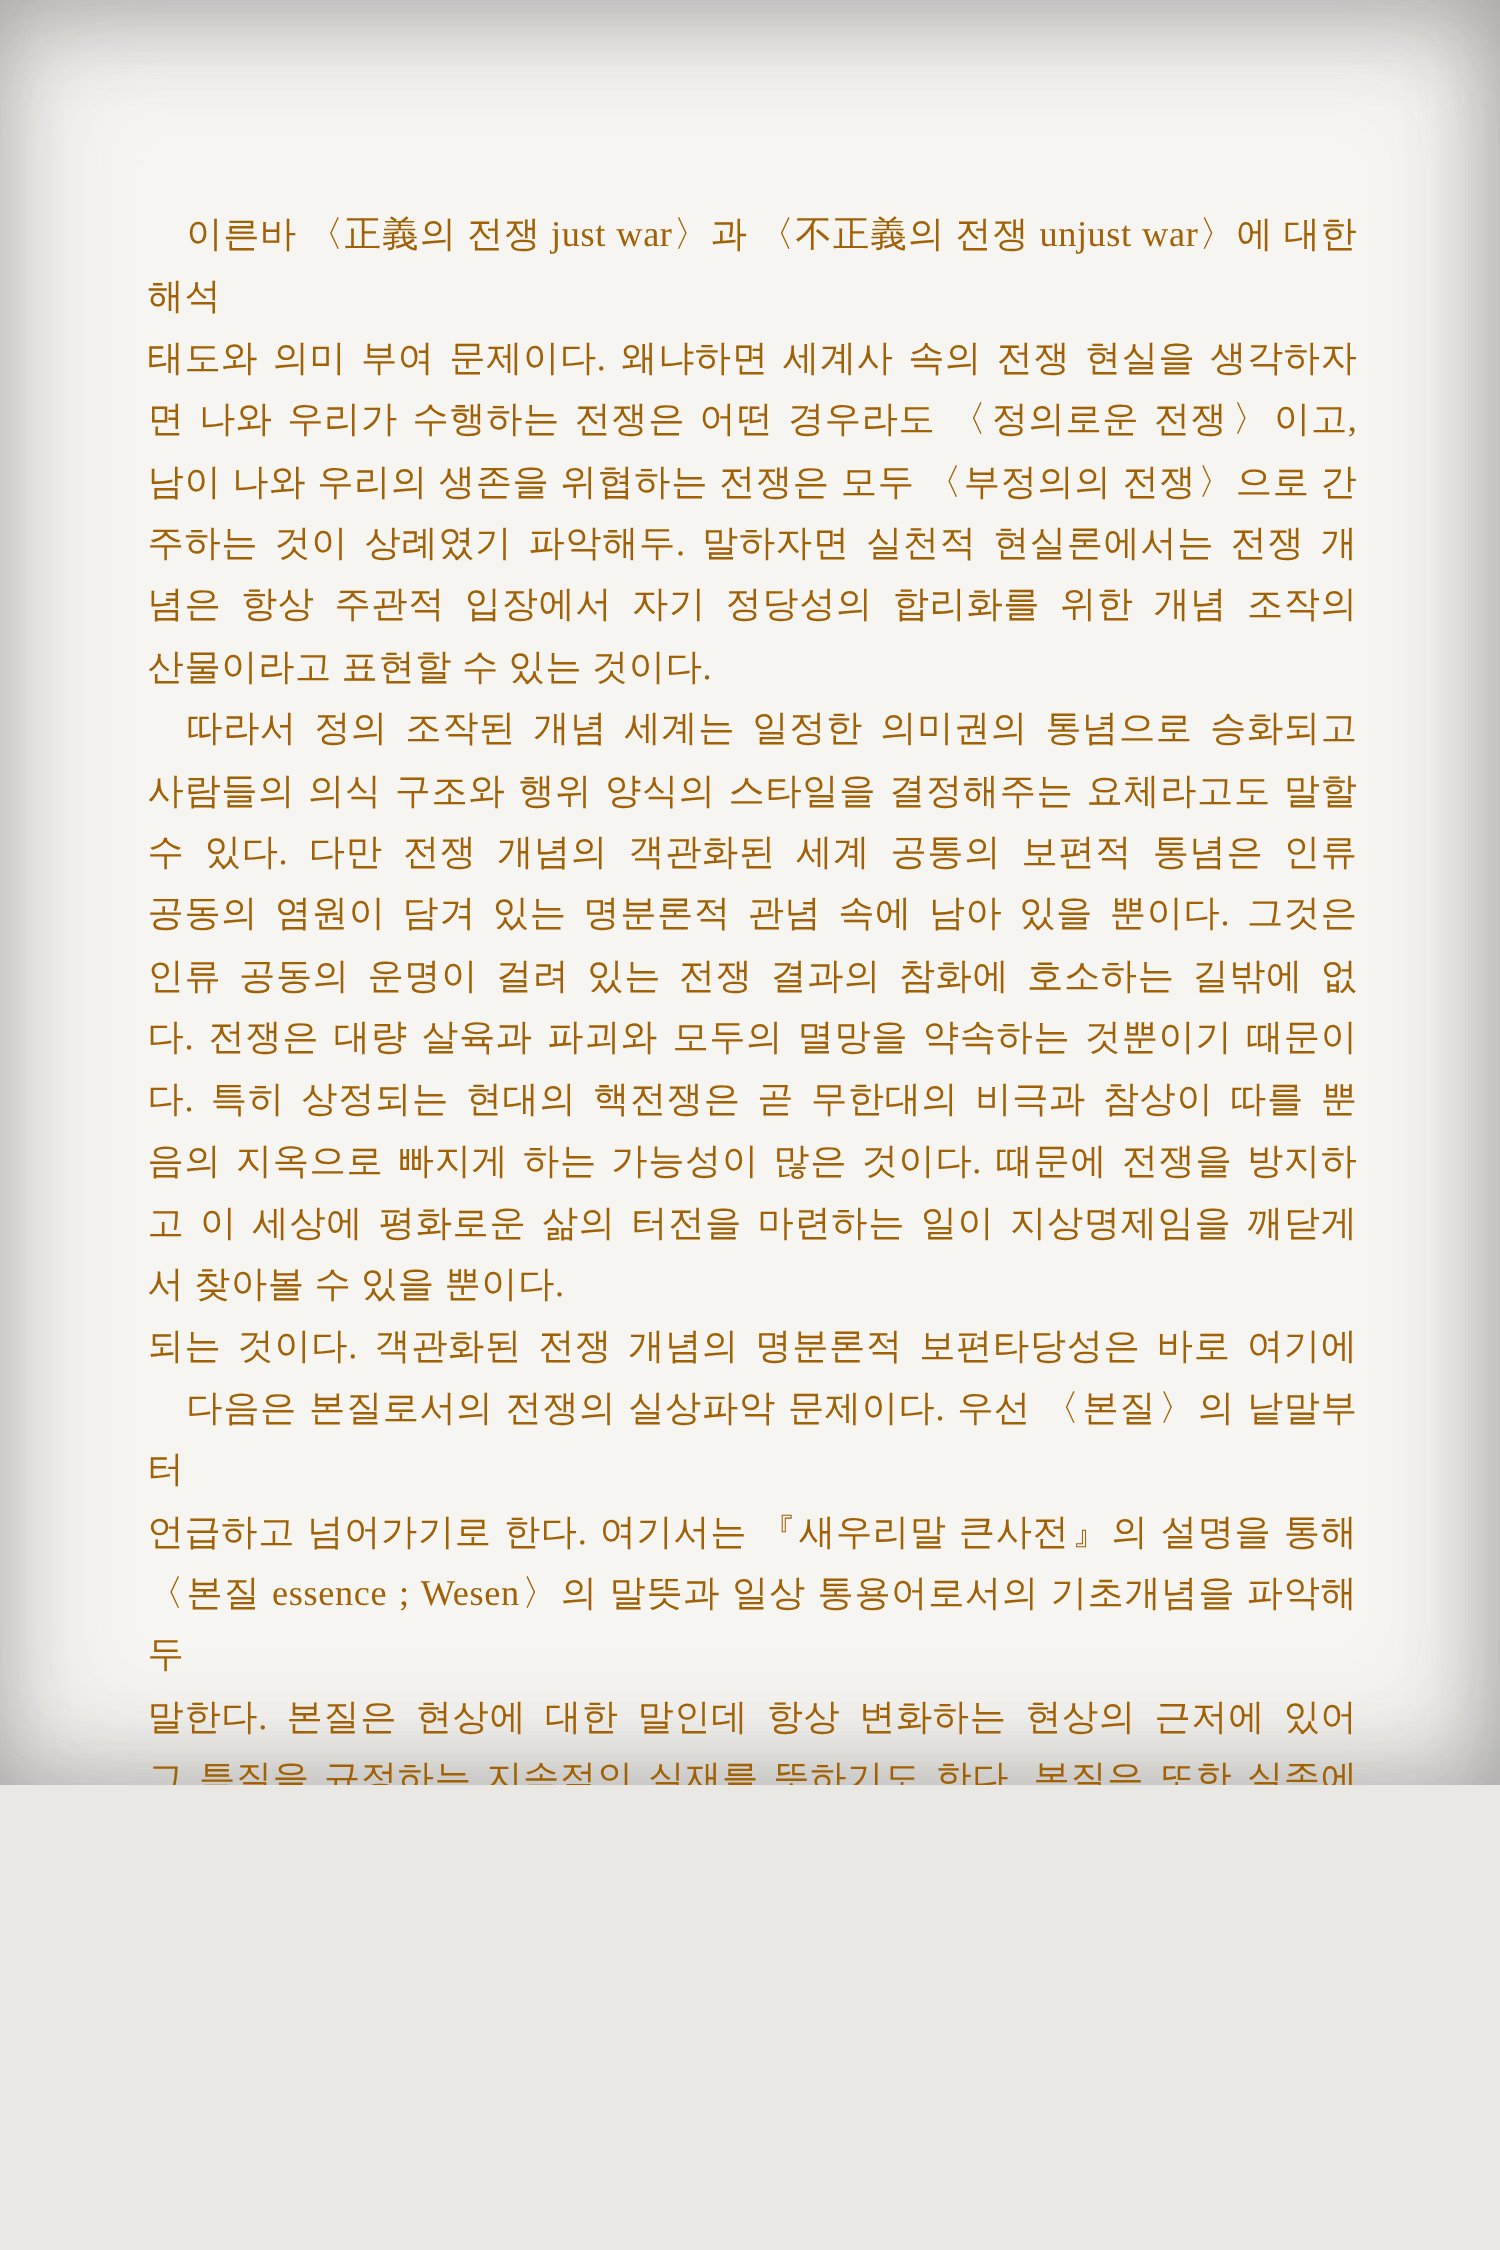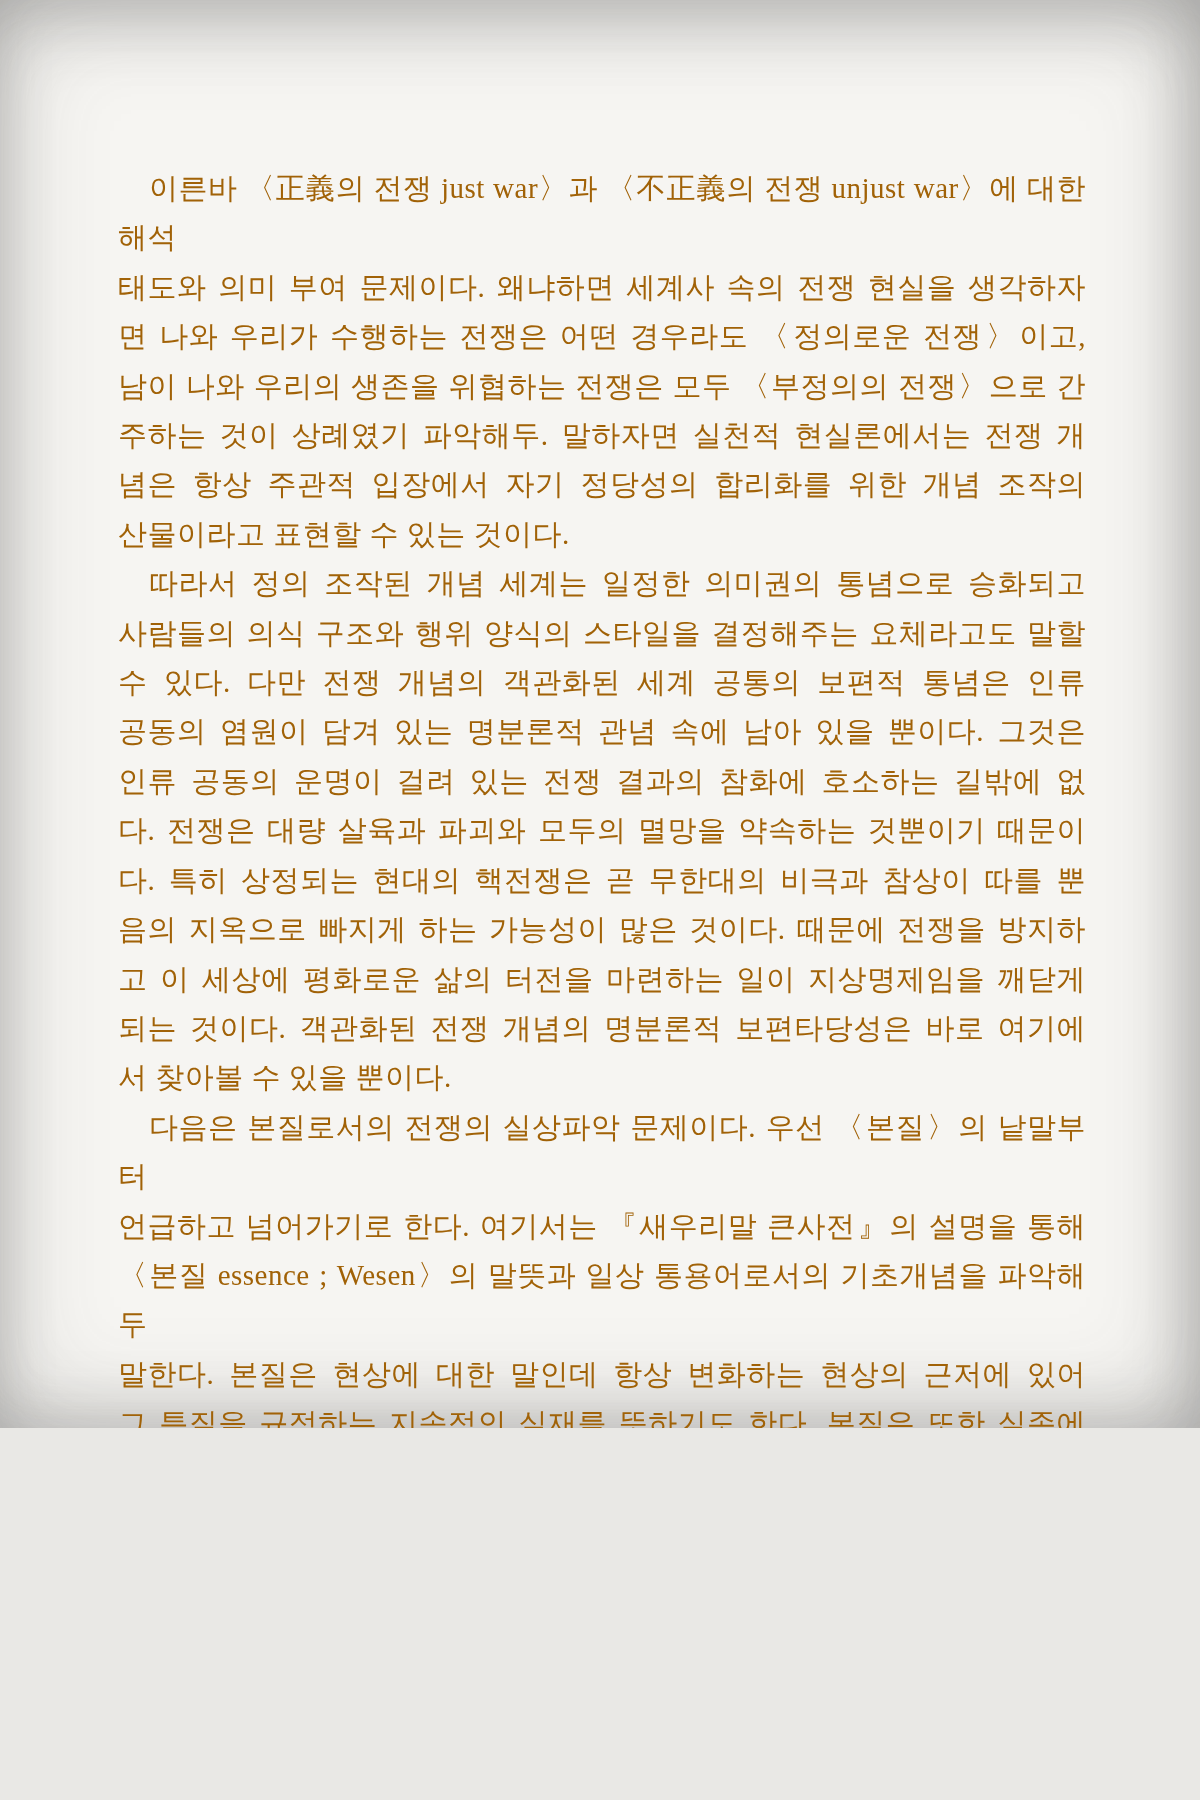--- a/index.html
+++ b/index.html
@@ -105,22 +105,22 @@
     <div class="para">
       <div class="line first">따라서 정의 조작된 개념 세계는 일정한 의미권의 통념으로 승화되고</div>
       <div class="line">사람들의 의식 구조와 행위 양식의 스타일을 결정해주는 요체라고도 말할</div>
       <div class="line">수 있다. 다만 전쟁 개념의 객관화된 세계 공통의 보편적 통념은 인류</div>
       <div class="line">공동의 염원이 담겨 있는 명분론적 관념 속에 남아 있을 뿐이다. 그것은</div>
       <div class="line">인류 공동의 운명이 걸려 있는 전쟁 결과의 참화에 호소하는 길밖에 없</div>
       <div class="line">다. 전쟁은 대량 살육과 파괴와 모두의 멸망을 약속하는 것뿐이기 때문이</div>
       <div class="line">다. 특히 상정되는 현대의 핵전쟁은 곧 무한대의 비극과 참상이 따를 뿐</div>
       <div class="line">음의 지옥으로 빠지게 하는 가능성이 많은 것이다. 때문에 전쟁을 방지하</div>
       <div class="line">고 이 세상에 평화로운 삶의 터전을 마련하는 일이 지상명제임을 깨닫게</div>
+      <div class="line para-end">서 찾아볼 수 있을 뿐이다.</div>
       <div class="line">되는 것이다. 객관화된 전쟁 개념의 명분론적 보편타당성은 바로 여기에</div>
-      <div class="line para-end">서 찾아볼 수 있을 뿐이다.</div>
     </div>
 
     <div class="para">
       <div class="line first">다음은 본질로서의 전쟁의 실상파악 문제이다. 우선 〈본질〉의 낱말부터</div>
       <div class="line">언급하고 넘어가기로 한다. 여기서는 『새우리말 큰사전』의 설명을 통해</div>
       <div class="line">〈본질 essence ; Wesen〉의 말뜻과 일상 통용어로서의 기초개념을 파악해두</div>
       <div class="line">말한다. 본질은 현상에 대한 말인데 항상 변화하는 현상의 근저에 있어</div>
       <div class="line">그 특질을 규정하는 지속적인 실재를 뜻하기도 한다. 본질은 또한 실존에</div>
     </div>
 

